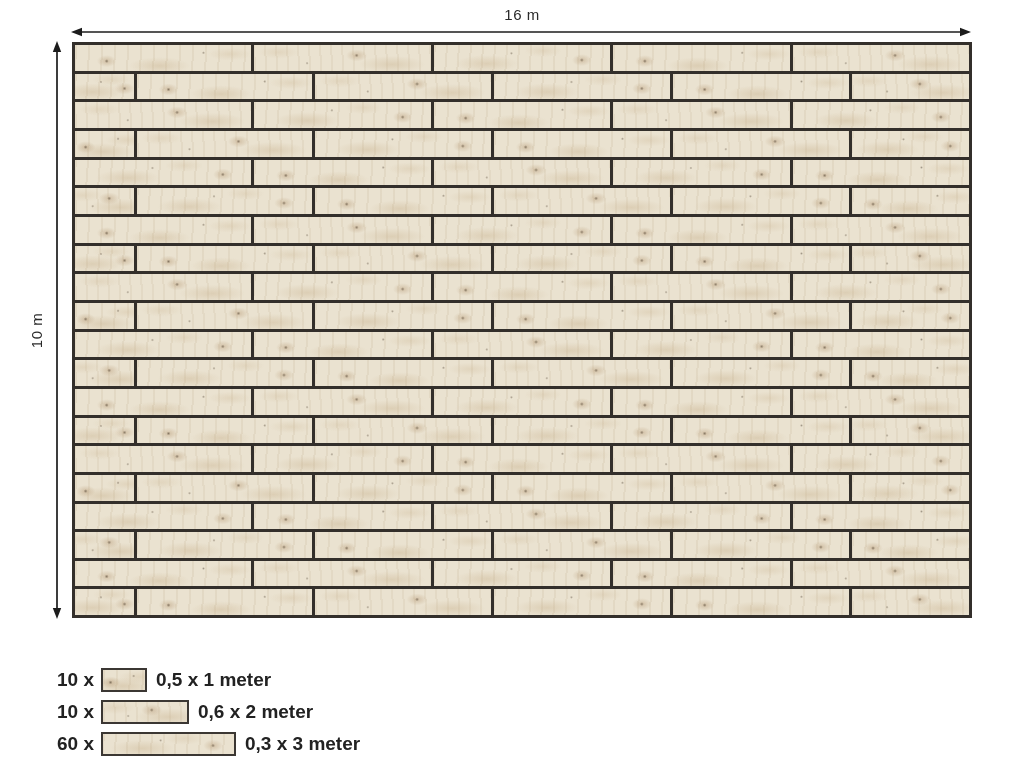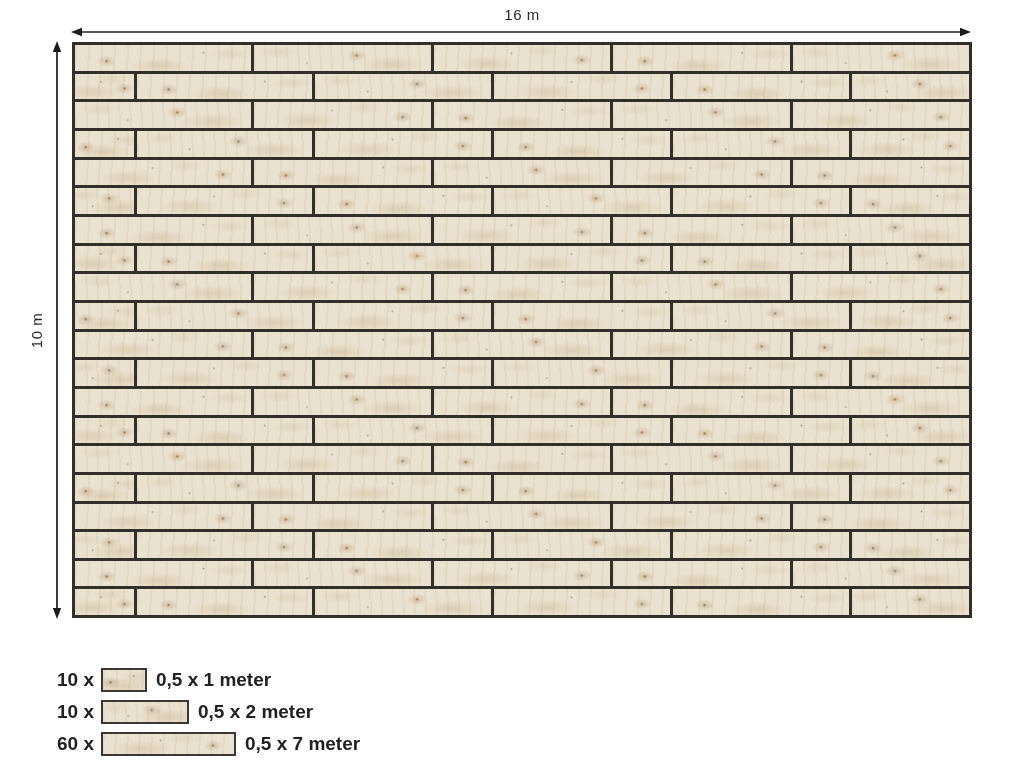--- a/index.html
+++ b/index.html
@@ -332,22 +332,22 @@
 
   <div class="legend">
     <div class="legend-item">
       <span class="legend-count">10 x</span>
       <span class="legend-swatch sw-1m v0"></span>
       <span class="legend-label">0,5 x 1 meter</span>
     </div>
     <div class="legend-item">
       <span class="legend-count">10 x</span>
       <span class="legend-swatch sw-2m v1"></span>
-      <span class="legend-label">0,5 x 2 meter</span>
+      <span class="legend-label">0,6 x 2 meter</span>
     </div>
     <div class="legend-item">
       <span class="legend-count">60 x</span>
       <span class="legend-swatch sw-3m v2"></span>
-      <span class="legend-label">0,5 x 7 meter</span>
+      <span class="legend-label">0,3 x 3 meter</span>
     </div>
   </div>
 
 </div>
 
 </body></html>

